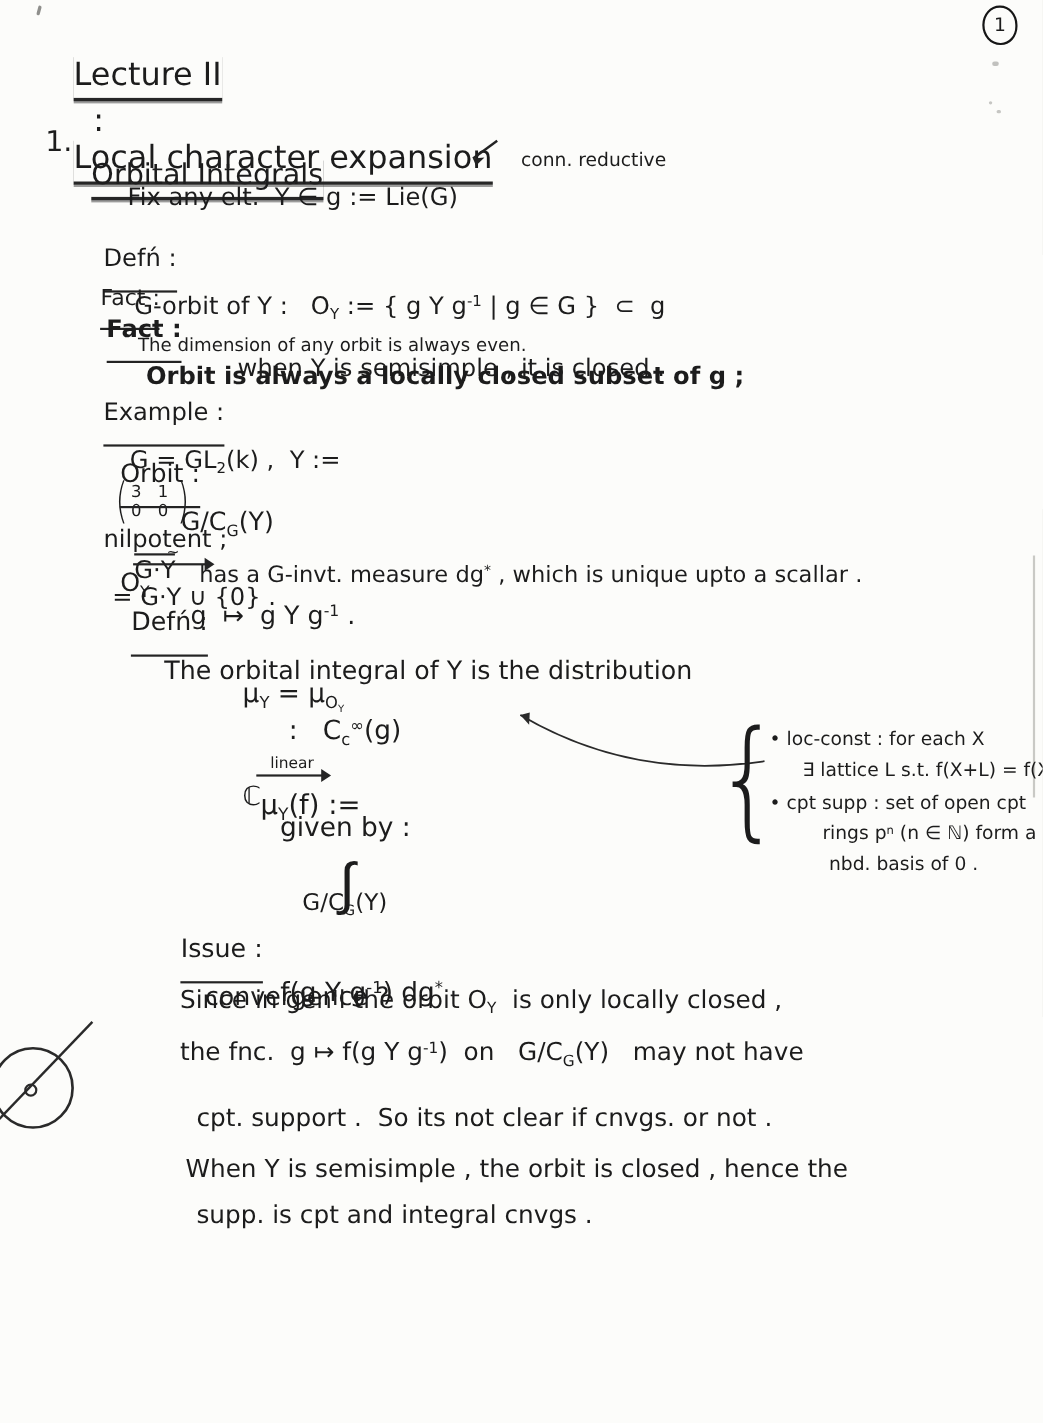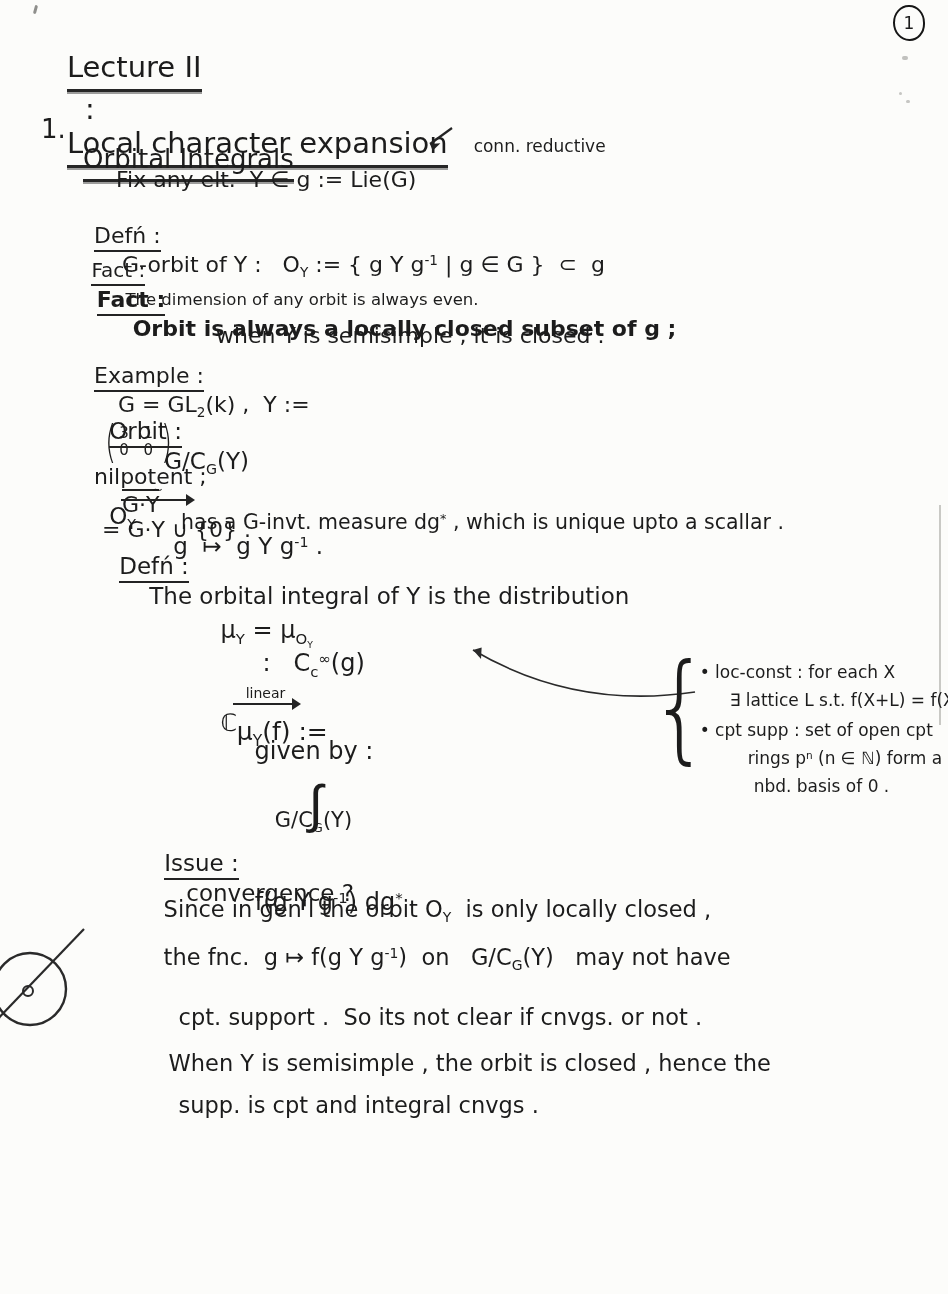--- a/index.html
+++ b/index.html
@@ -4,21 +4,21 @@
 <style>
   html,body{margin:0;padding:0;background:#e9e9e7;}
   .page{
     position:relative; width:948px; height:1294px;
     background:#fcfcfa; overflow:hidden;
     font-family:"DejaVu Sans", sans-serif;
     color:#1c1c1c;
   }
   .row{position:absolute; white-space:pre;}
   .t{white-space:pre;}
-  .ul{display:inline-block; border-bottom:2.5px solid #232323; padding-bottom:2px;}
+  .ul{display:inline-block; border-bottom:2.5px solid #232323; padding-bottom:16px;}
   .ul2{display:inline-block; border-bottom:3px solid #262626; padding-bottom:5px; box-shadow:0 2px 0 rgba(40,40,40,.45);}
   .ov{display:inline-block; border-top:2.2px solid #232323; padding-top:1px;}
   sub{font-size:62%; vertical-align:-0.38em; letter-spacing:0;}
   sup{font-size:62%; vertical-align:0.5em;}
   
   .arrowlbl{display:inline-flex; flex-direction:column; align-items:center; vertical-align:middle; margin:0 12px;}
   .arrowlbl .lbl{font-size:14px; line-height:13px; margin-bottom:3px;}
   .shaft{position:relative; height:2.4px; background:#242424;}
   .shaft::after{content:""; position:absolute; right:-2px; top:-5px; width:0; height:0;
     border-top:6px solid transparent; border-bottom:6px solid transparent; border-left:9px solid #242424;}

